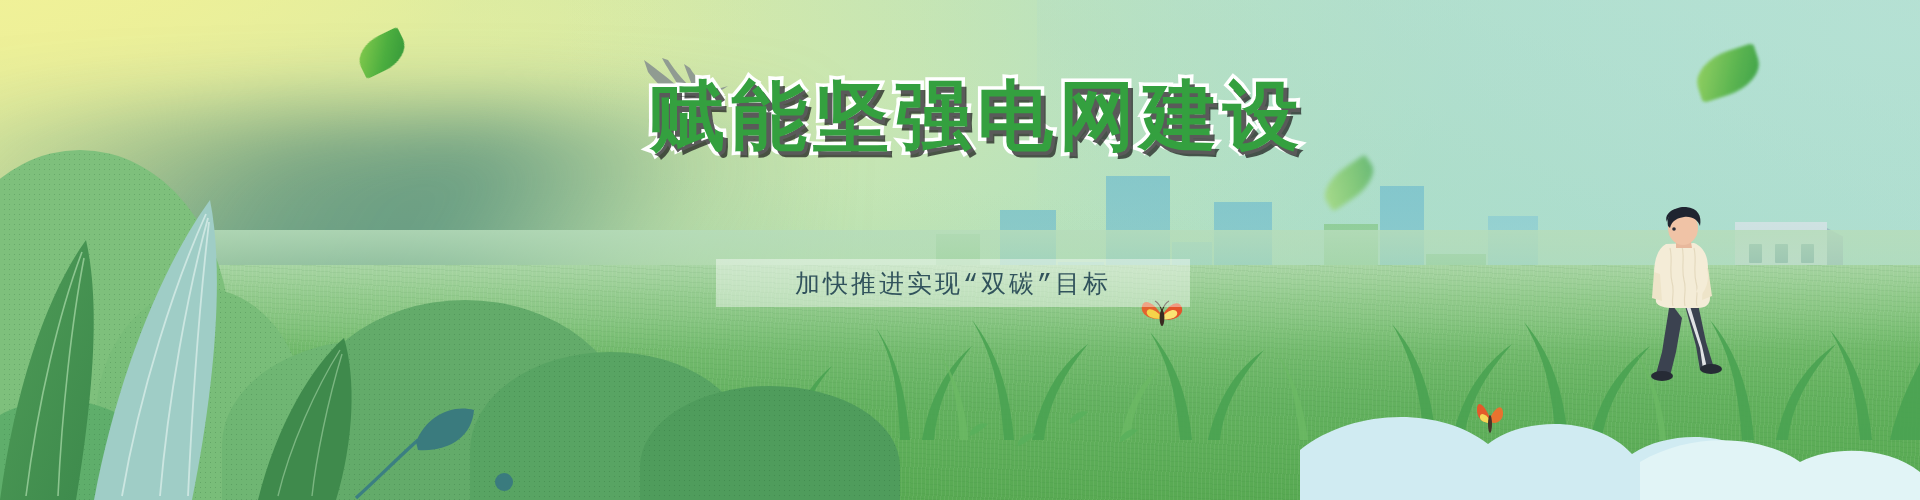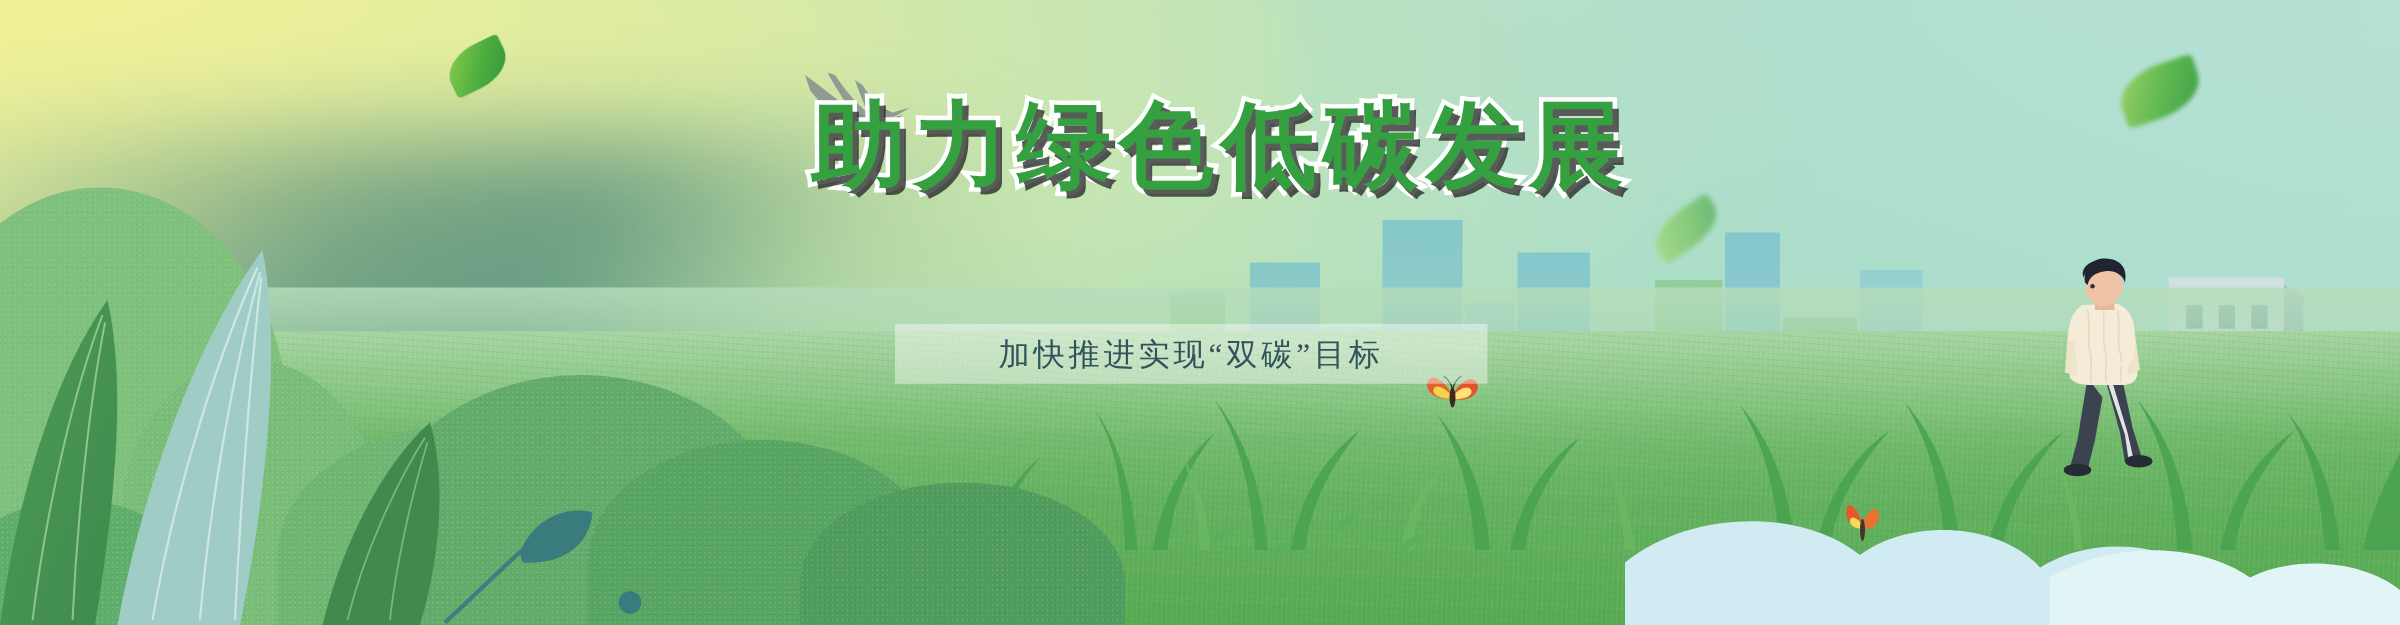--- a/index.html
+++ b/index.html
@@ -158,21 +158,21 @@
   .line-2{margin-top:28px;margin-left:180px;}
 
   
   .sub-band{
     position:absolute;left:716px;top:259px;width:474px;height:48px;
     background:rgba(255,255,255,.42);
   }
   .sub-text{
     position:absolute;left:716px;top:259px;width:474px;height:48px;
     display:flex;align-items:center;justify-content:center;
-    font-family:Liberation Serif, serif;
+    font-family:Liberation Mono, monospace;
     font-size:25px;letter-spacing:3px;color:#31535c;white-space:nowrap;
   }
 </style>
 </head>
 <body>
 
 <div id="banner">
 
   <div class="sky-base"></div>
   <div class="sky-warm"></div>
@@ -380,18 +380,18 @@
     <path d="M66 72 C76 46,102 34,124 40 C122 66,100 82,68 80 Z" fill="#3a7b7e"></path>
   </svg>
 
   <svg class="bigleaf" style="left:470px;bottom:0;width:60px;height:40px;" viewBox="0 0 60 40">
     <circle cx="34" cy="22" r="9" fill="#3a7b7e"></circle>
   </svg>
 
   <div class="sub-band"></div>
 
   <div class="headline">
-    <div class="line line-1">助力绿色低碳发展</div>
+    <div class="line line-1">赋能坚强电网建设</div>
   </div>
 
   <div class="sub-text">加快推进实现“双碳”目标</div>
 
 </div>
 
 </body></html>

